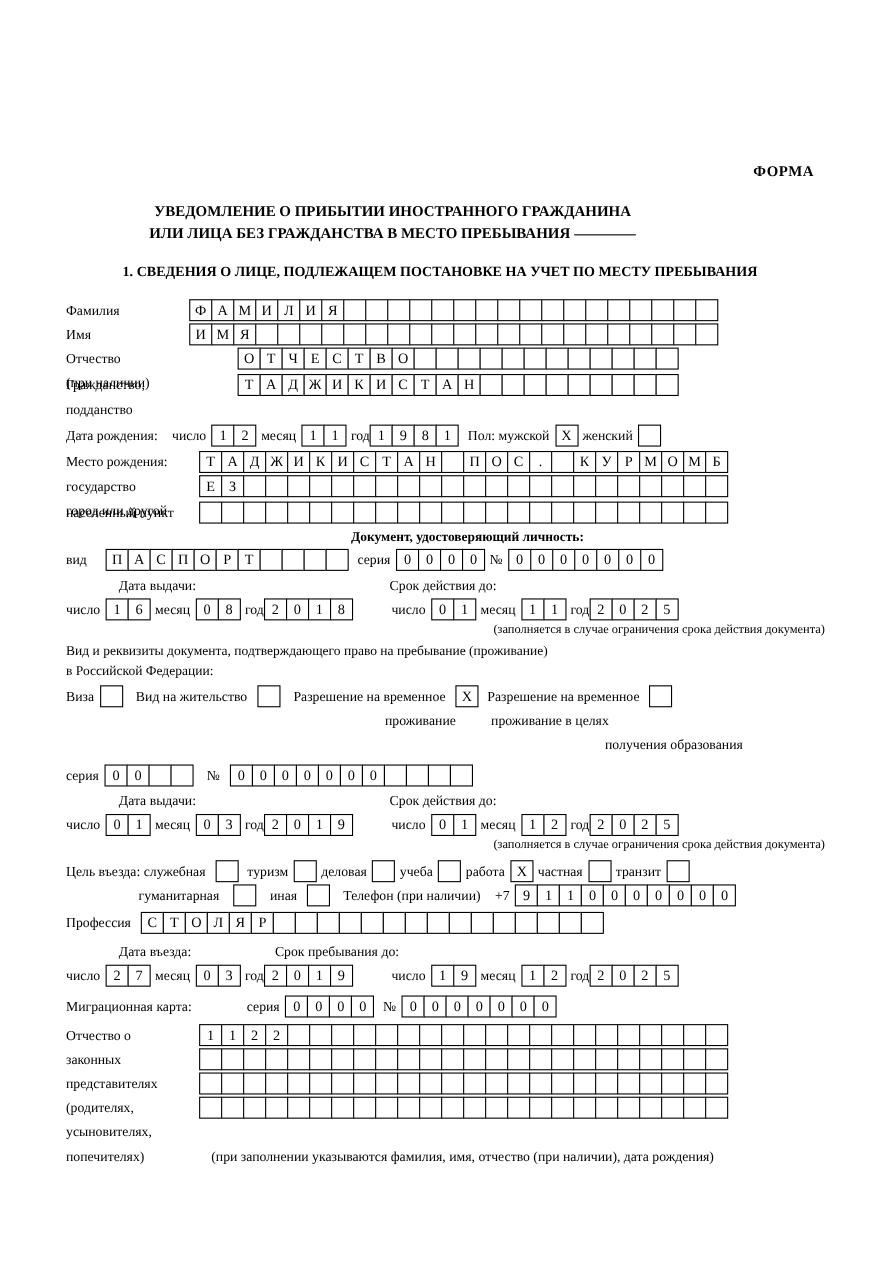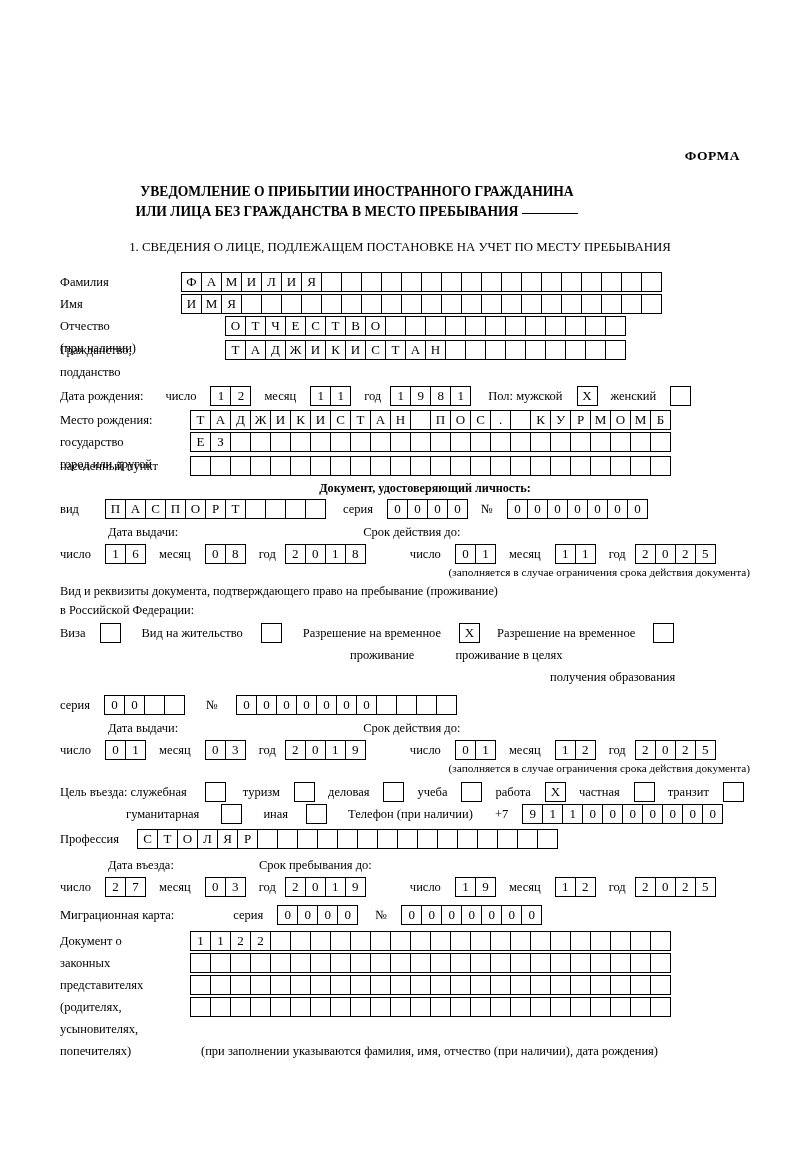--- a/index.html
+++ b/index.html
@@ -56,36 +56,35 @@
     border-bottom: 1px solid #000;
     vertical-align: 2px;
     margin-left: 4px;
   }
   .section1 {
     position: absolute;
     top: 240px;
     left: 0;
     width: 800px;
     text-align: center;
-    font-weight: normal;
+    font-weight: bold;
     font-size: 12.8px;
   }
   .body {
     position: absolute;
     top: 272px;
     left: 60px;
     width: 690px;
     font-size: 12.5px;
   }
   .row {
     display: flex;
     align-items: flex-start;
     margin-bottom: 2px;
     min-height: 20px;
-    gap: 9px;
   }
   .lbl {
     font-size: 12.5px;
     line-height: 20px;
     white-space: nowrap;
   }
   .boxes {
     display: flex;
   }
   .bx {
@@ -695,21 +694,21 @@
           <div class="bx">0</div>
           <div class="bx">0</div>
           <div class="bx">0</div>
           <div class="bx">0</div>
           <div class="bx">0</div>
           <div class="bx">0</div>
       </div>
     </div>
 
     <div class="row" style="margin-top:6px">
-      <div class="fieldlabel-col lbl">Документ о</div>
+      <div class="fieldlabel-col lbl">Отчество о</div>
       <div class="boxes ml8">
         <div class="bx">1</div>
           <div class="bx">1</div>
           <div class="bx">2</div>
           <div class="bx">2</div>
           <div class="bx"></div>
           <div class="bx"></div>
           <div class="bx"></div>
           <div class="bx"></div>
           <div class="bx"></div>

